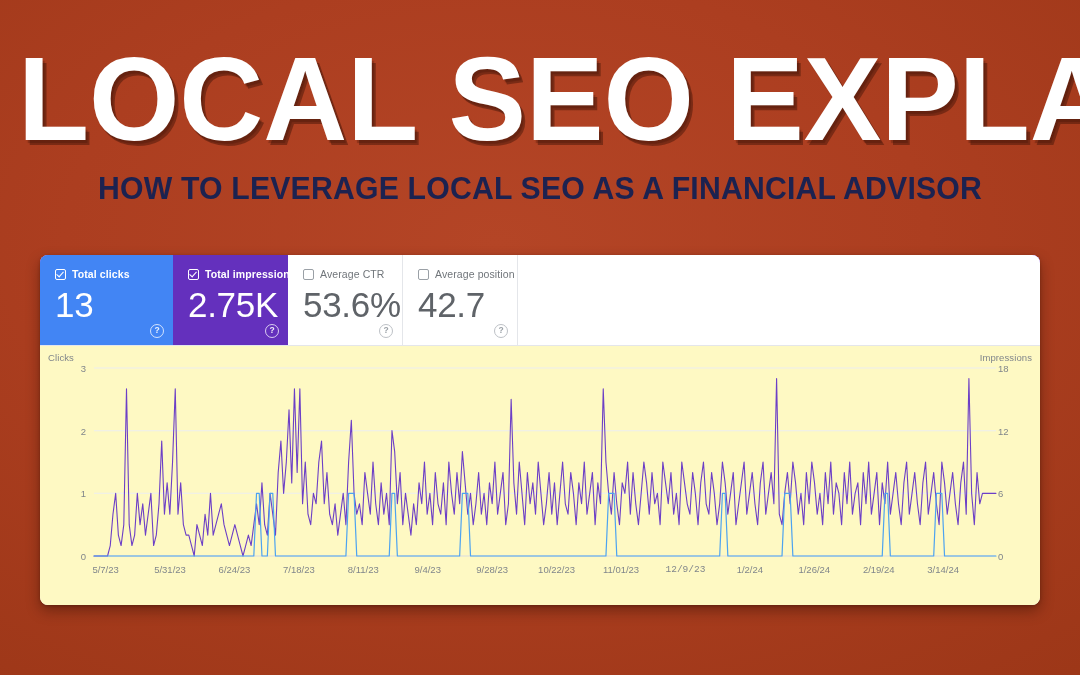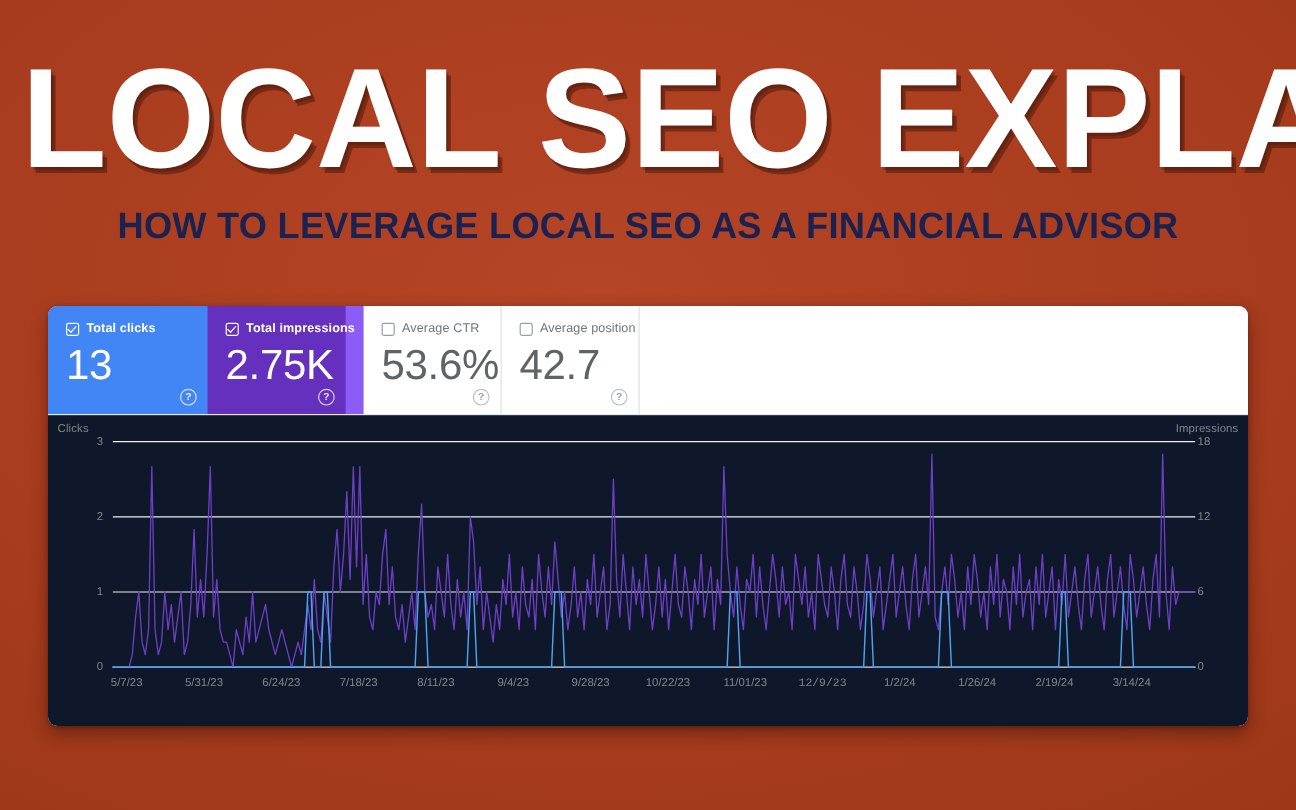--- a/index.html
+++ b/index.html
@@ -81,21 +81,21 @@
     position: relative;
     width: 114px;
     flex: 0 0 114px;
     padding: 12px 13px 0 15px;
     box-sizing: border-box;
     border-right: 1px solid #e4e6ea;
     cursor: pointer;
   }
   .tile.clicks     { background: #4285f4; width: 133px; flex-basis: 133px; border-right: none; }
   .tile.impressions{ background: #6430bd; width: 115px; flex-basis: 115px; border-right: none; }
-  .tile.ctr        { background: #ffffff; width: 115px; flex-basis: 115px; margin-left: 15px; }
+  .tile.ctr        { background: #ffffff; width: 115px; flex-basis: 115px; }
   .tile.position   { background: #ffffff; width: 115px; flex-basis: 115px; }
   .tile.filler     { background: #ffffff; flex: 1 1 auto; border-right: none; cursor: default; }
 
   .tile-head {
     display: flex;
     align-items: center;
     gap: 6px;
     height: 14px;
   }
   .cbox {
@@ -161,21 +161,21 @@
   .tile.ctr .help-icon,
   .tile.position .help-icon {
     border-color: #bdc1c6;
     color: #9aa0a6;
   }
 
   
   .chart-area {
     position: relative;
     height: 259px;
-    background: #0f172a;
+    background: #fef9c3;
     padding: 0;
   }
   .axis-title {
     position: absolute;
     top: 6px;
     font-size: 9.5px;
     color: #80868b;
     letter-spacing: 0.1px;
   }
   .axis-title.left  { left: 8px; }

